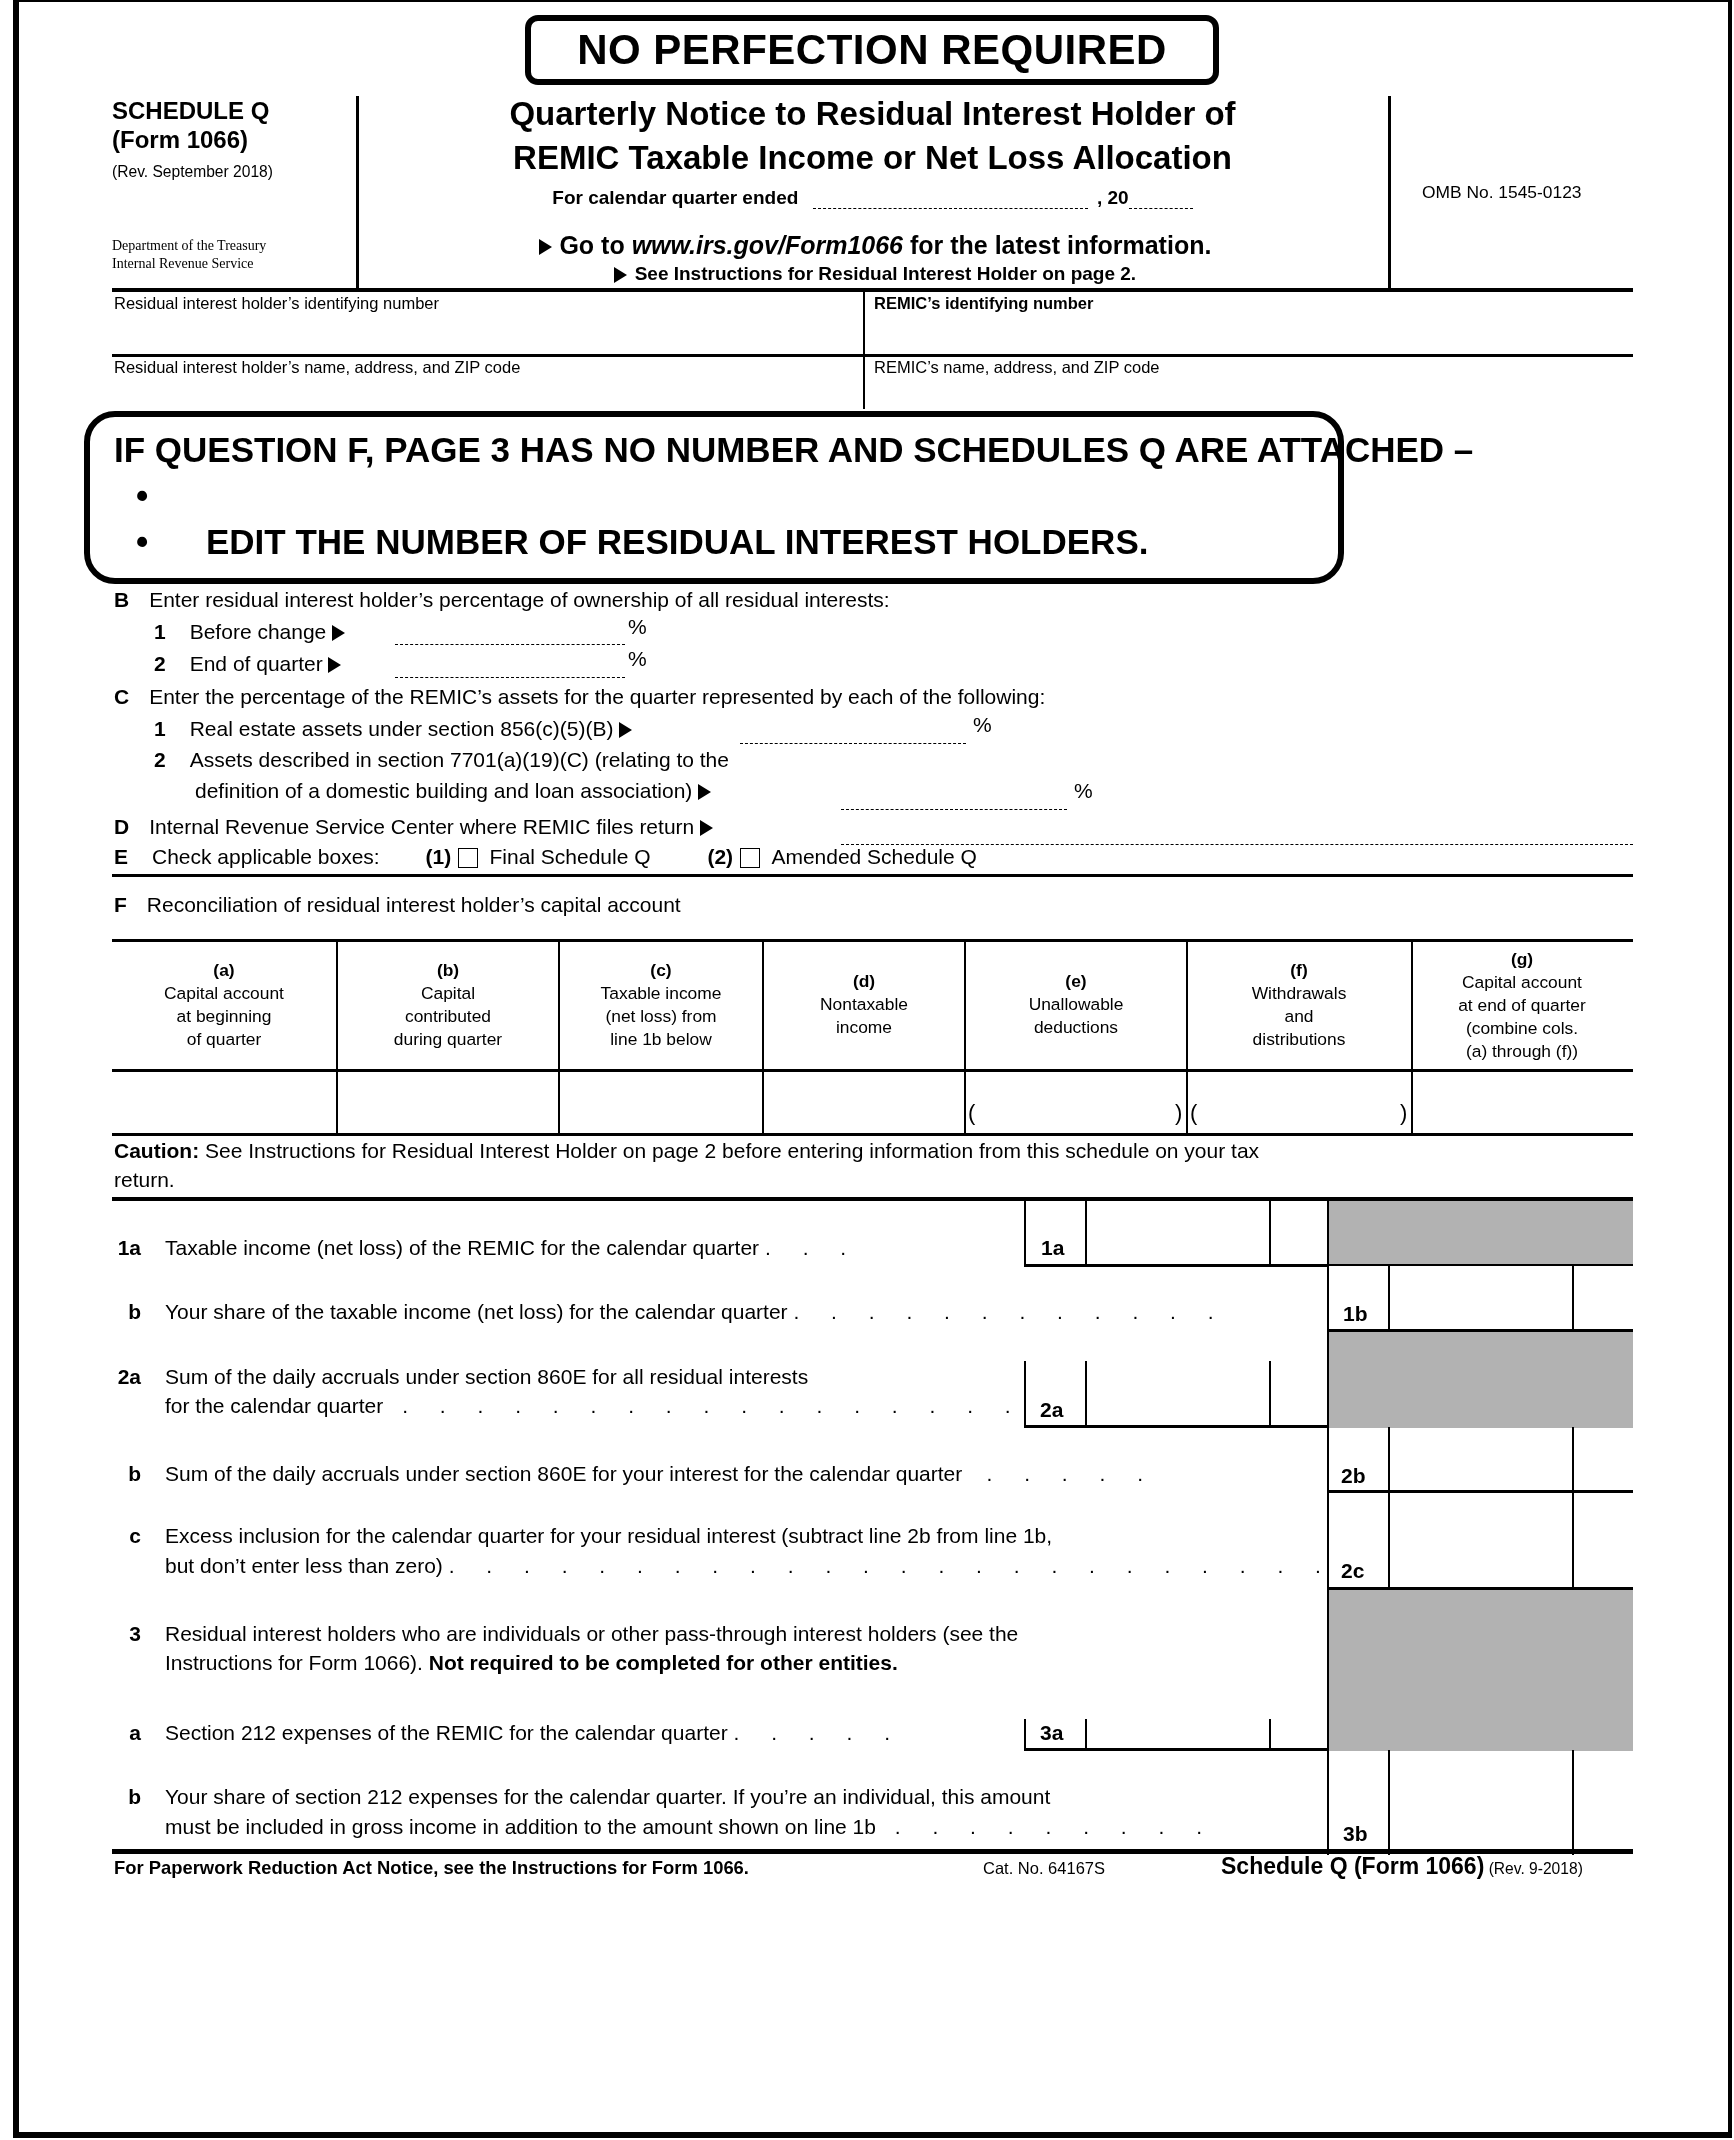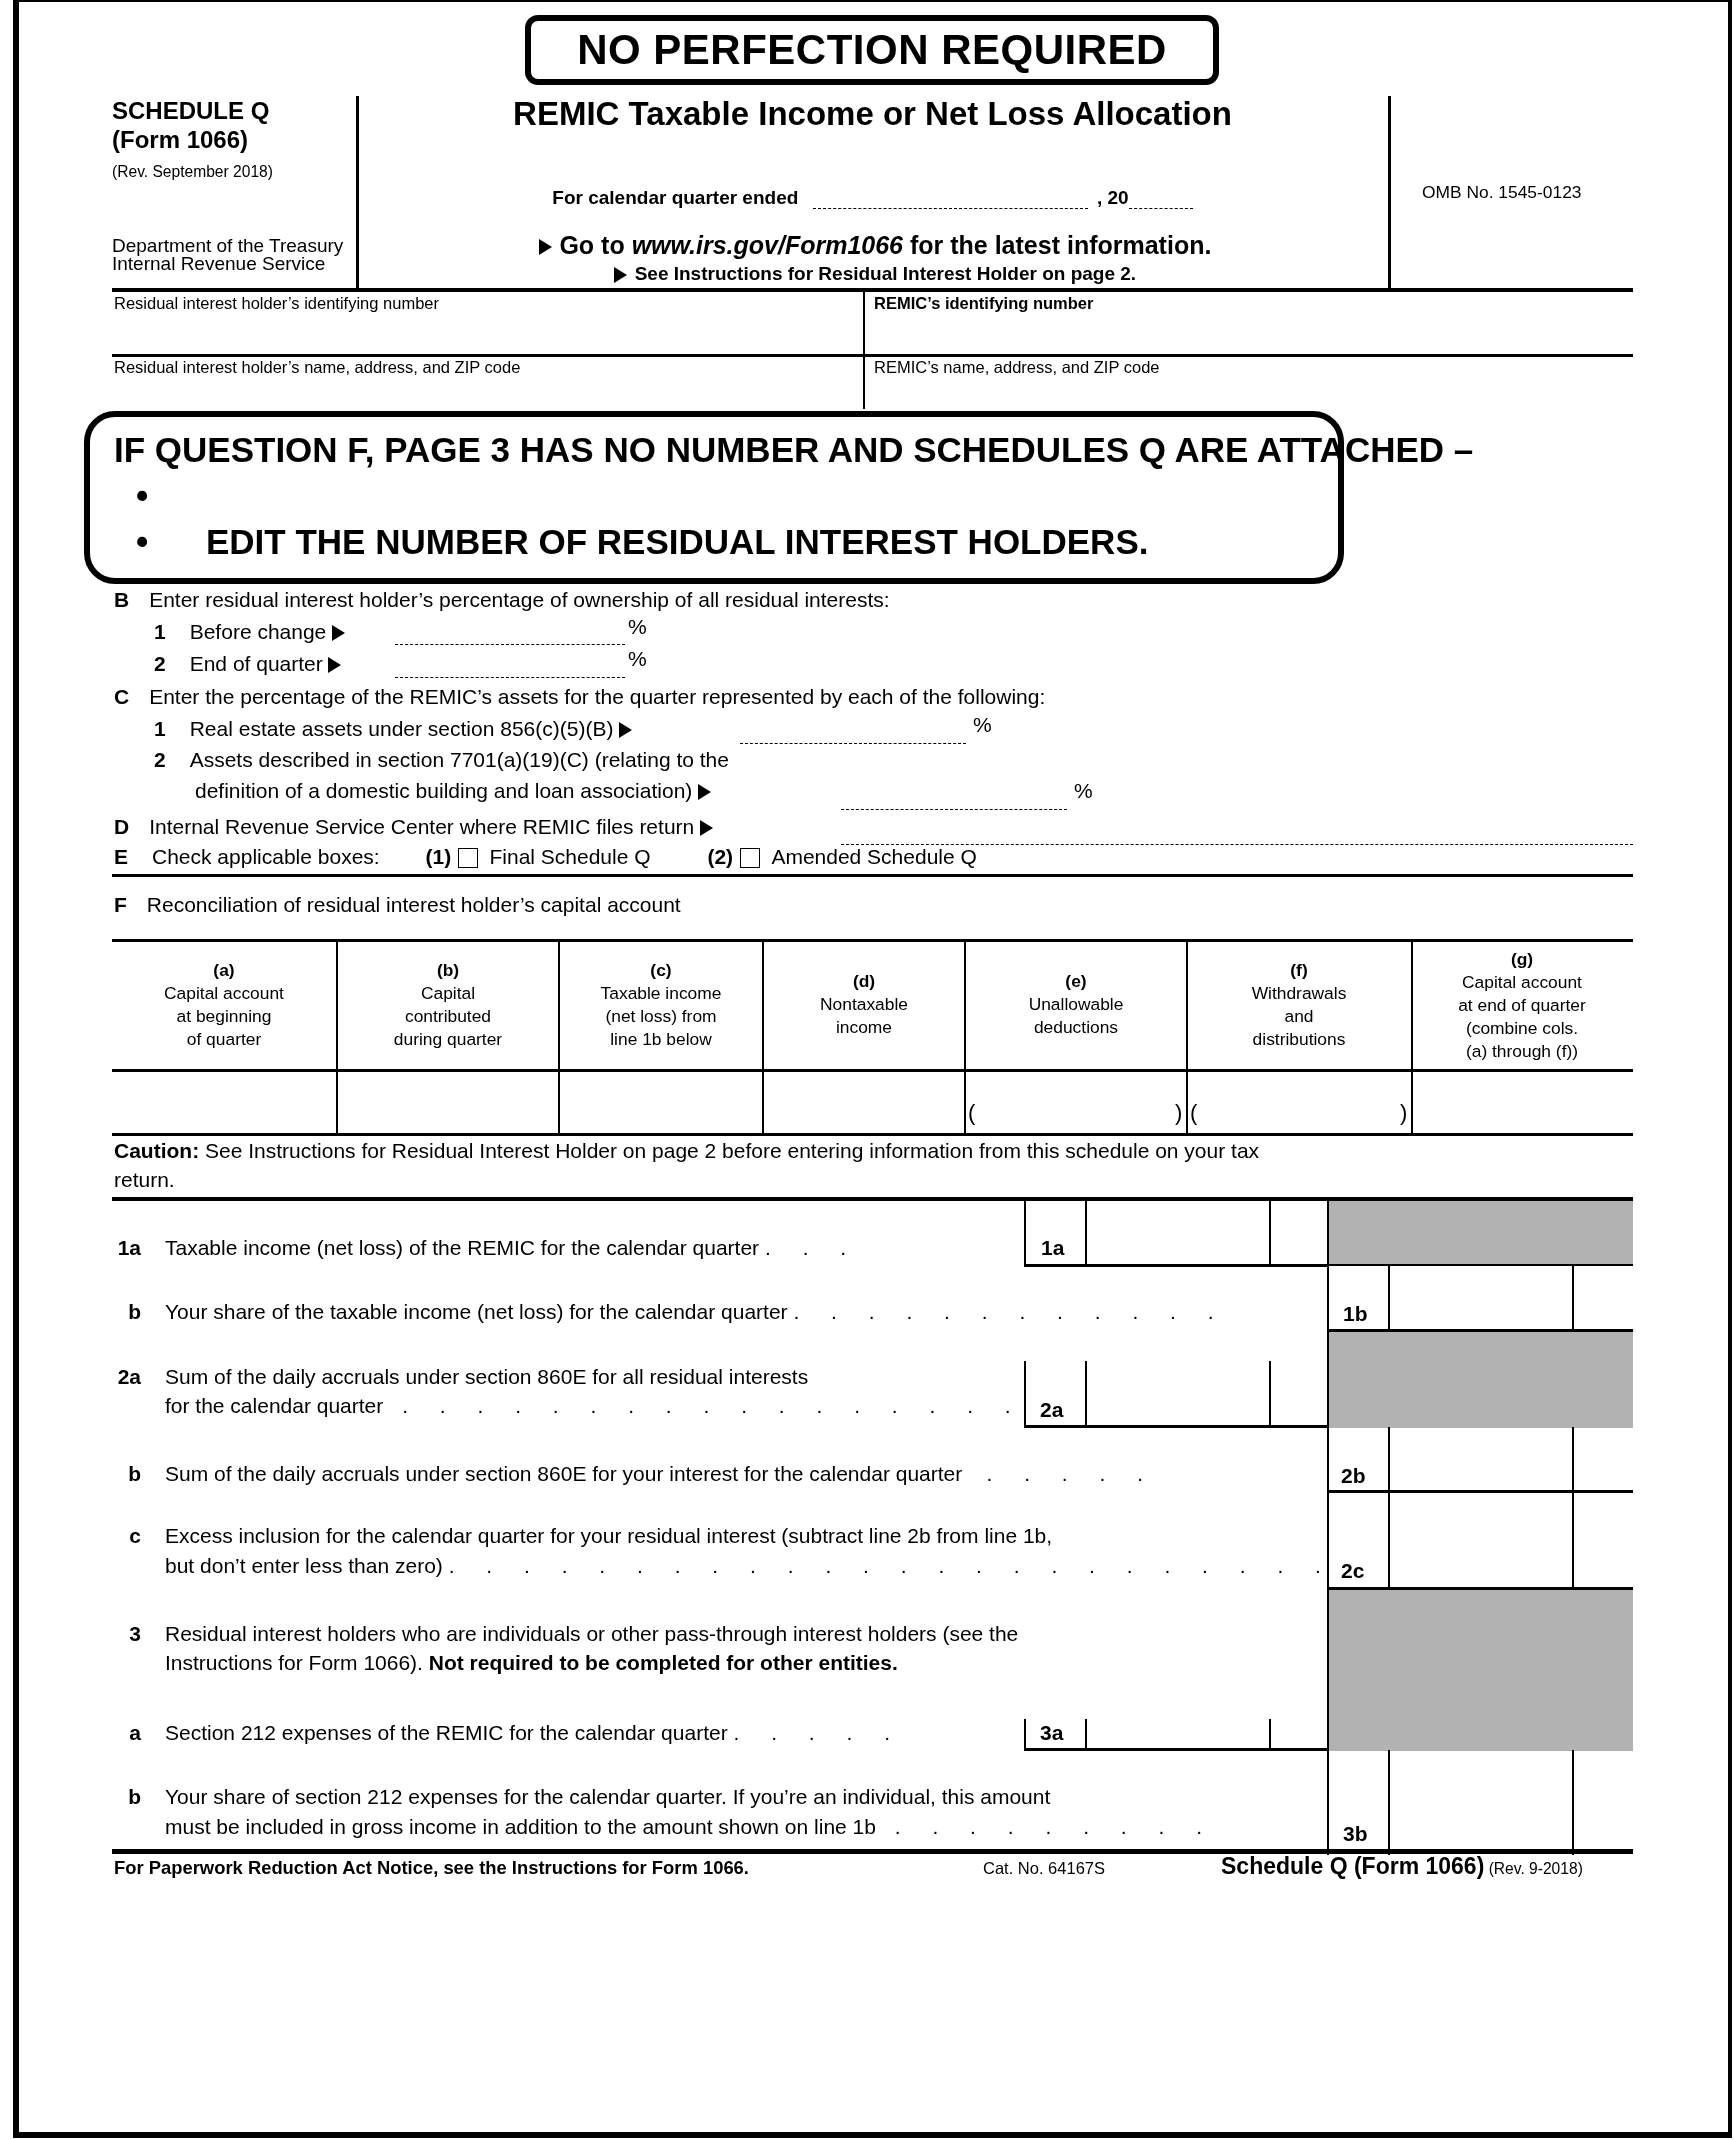--- a/index.html
+++ b/index.html
@@ -4,21 +4,21 @@
 <style>
   * { box-sizing: border-box; margin: 0; padding: 0; }
   html, body { width: 1735px; height: 2141px; background: #fff; }
   body { font-family: "Liberation Sans", sans-serif; color: #000; position: relative; overflow: hidden; }
   .frame { position: absolute; left: 13px; top: 0; width: 1719px; height: 2138px; border-left: 6.4px solid #000; border-right: 4.6px solid #000; border-top: 2.8px solid #000; border-bottom: 6.4px solid #000; }
   .abs { position: absolute; }
   .bold { font-weight: bold; }
   .npr-box { left: 525px; top: 14.7px; width: 694px; height: 70px; border: 6.4px solid #000; border-radius: 13px; display:flex; align-items:center; justify-content:center; font-size: 42px; font-weight: bold; letter-spacing: 0.5px; }
   .hdr-left-title { left: 112px; top: 96px; font-size: 24px; font-weight: bold; line-height: 29px; }
   .hdr-rev { left: 112px; top: 163px; font-size: 15.6px; }
-  .hdr-dept { left: 112px; top: 237px; font-size: 19px; line-height: 18.4px; }
+  .hdr-dept { left: 112px; top: 237px; font-size: 14px; line-height: 18.4px; font-family: Liberation Serif, serif; }
   .vline { background: #000; position: absolute; }
   .hline { background: #000; position: absolute; }
   .title { left: 358px; top: 92px; width: 1029px; text-align: center; font-size: 33px; font-weight: bold; line-height: 44px; }
   .quarter-line { left: 358px; top: 187px; width: 1029px; text-align: center; font-size: 19px; font-weight: bold; }
   .dash { display:inline-block; border-bottom: 1.8px dashed #000; vertical-align: bottom; height: 18.4px; }
   .goto { left: 358px; top: 231px; width: 1029px; text-align:center; font-size: 25px; font-weight: bold; }
   .see { left: 358px; top: 263px; width: 1029px; text-align:center; font-size: 19px; font-weight: bold; }
   .omb { left: 1422px; top: 182px; font-size: 17.4px; }
   .lbl-small { font-size: 16.5px; }
   .warn-box { left: 84px; top: 411px; width: 1260px; height: 173px; border: 6.4px solid #000; border-radius: 31px; }
@@ -52,20 +52,21 @@
 </div>
 <div class="abs hdr-rev">(Rev. September 2018)</div>
 <div class="abs hdr-dept">
   <div>Department of the Treasury</div>
   <div>Internal Revenue Service</div>
 </div>
 <div class="vline" style="left:356px;top:96px;width:2.8px;height:195px;"></div>
 <div class="vline" style="left:1388px;top:96px;width:2.8px;height:195px;"></div>
 
 <div class="abs title">
+  <div>Quarterly Notice to Residual Interest Holder of</div>
   <div>REMIC Taxable Income or Net Loss Allocation</div>
 </div>
 <div class="abs quarter-line">
   <span>For calendar quarter ended</span>
   <span class="dash" style="width:275px;margin:0 9.2px;"></span><span>, 20</span><span class="dash" style="width:64px;"></span>
 </div>
 <div class="abs goto">
   <span class="tri" style="margin-right:7.3px;"></span><span>Go to </span><i>www.irs.gov/Form1066</i><span> for the latest information.</span>
 </div>
 <div class="abs see">

